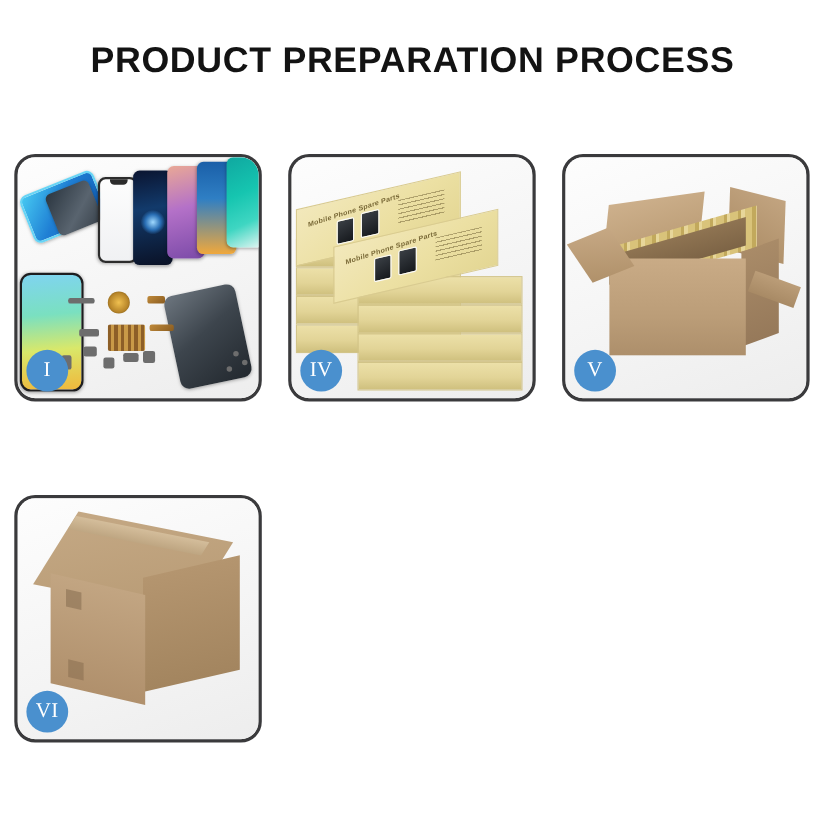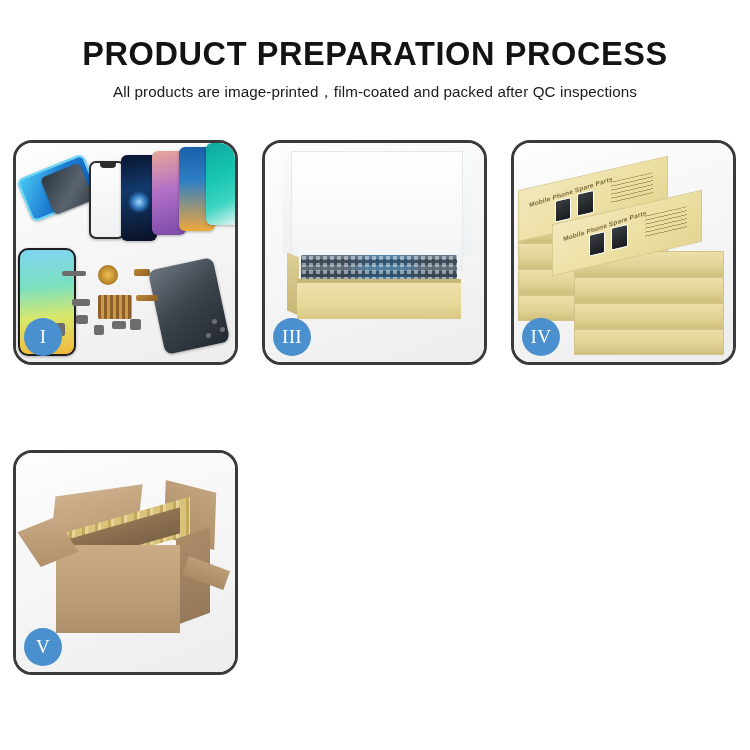--- a/index.html
+++ b/index.html
@@ -401,21 +401,20 @@
     transform: skewY(13deg);
   }
 </style>
 </head>
 <body>
 
 <div id="page">
 
   <div class="header">
     <div class="title">PRODUCT PREPARATION PROCESS</div>
-    <div class="subtitle">All products are image-printed，film-coated and packed after QC inspections</div>
   </div>
 
   <div class="grid">
 
     <div class="panel">
       <div class="panel-scene">
         <div class="ph ph-blue-film"></div>
         <div class="ph ph-blue-film2"></div>
         <div class="ph ph-white-glass"></div>
         <div class="ph ph-dark1"></div>
@@ -436,33 +435,20 @@
         <div class="parts-dot" style="left:40px; top:180px; width:9px; height:13px;"></div>
         <div class="parts-dot" style="left:114px; top:176px; width:11px; height:11px;"></div>
         <div class="parts-dot" style="left:196px; top:176px; width:5px; height:5px; border-radius:50%;"></div>
         <div class="parts-dot" style="left:204px; top:184px; width:5px; height:5px; border-radius:50%;"></div>
         <div class="parts-dot" style="left:190px; top:190px; width:5px; height:5px; border-radius:50%;"></div>
       </div>
       <div class="badge">I</div>
     </div>
 
 
-    <div class="panel">
-      <div class="panel-scene">
-        <div class="b3-lid-flapL"></div>
-        <div class="b3-lid-flapR"></div>
-        <div class="b3-lid-back"></div>
-        <div class="b3-foam"></div>
-        <div class="b3-sideL"></div>
-        <div class="b3-contents"></div>
-        <div class="b3-rim"></div>
-        <div class="b3-front"></div>
-      </div>
-      <div class="badge">III</div>
-    </div>
 
     <div class="panel">
       <div class="panel-scene">
         <div class="b4-stack">
 
           <div class="b4-box" style="left:0px; top:58px;"></div>
           <div class="b4-box" style="left:0px; top:84px;"></div>
           <div class="b4-box" style="left:0px; top:110px;"></div>
           <div class="b4-box" style="left:0px; top:136px;"></div>
 
@@ -497,15 +483,26 @@
         <div class="b5-goods"></div>
         <div class="b5-open-top"></div>
         <div class="b5-side"></div>
         <div class="b5-body"></div>
         <div class="b5-flapL"></div>
         <div class="b5-flapR"></div>
       </div>
       <div class="badge">V</div>
     </div>
 
+    <div class="panel">
+      <div class="panel-scene">
+        <div class="b6-top"></div>
+        <div class="b6-tape"></div>
+        <div class="b6-side"></div>
+        <div class="b6-front"></div>
+        <div class="b6-tab1"></div>
+        <div class="b6-tab2"></div>
+      </div>
+      <div class="badge">VI</div>
+    </div>
 
   </div>
 </div>
 
 </body></html>

